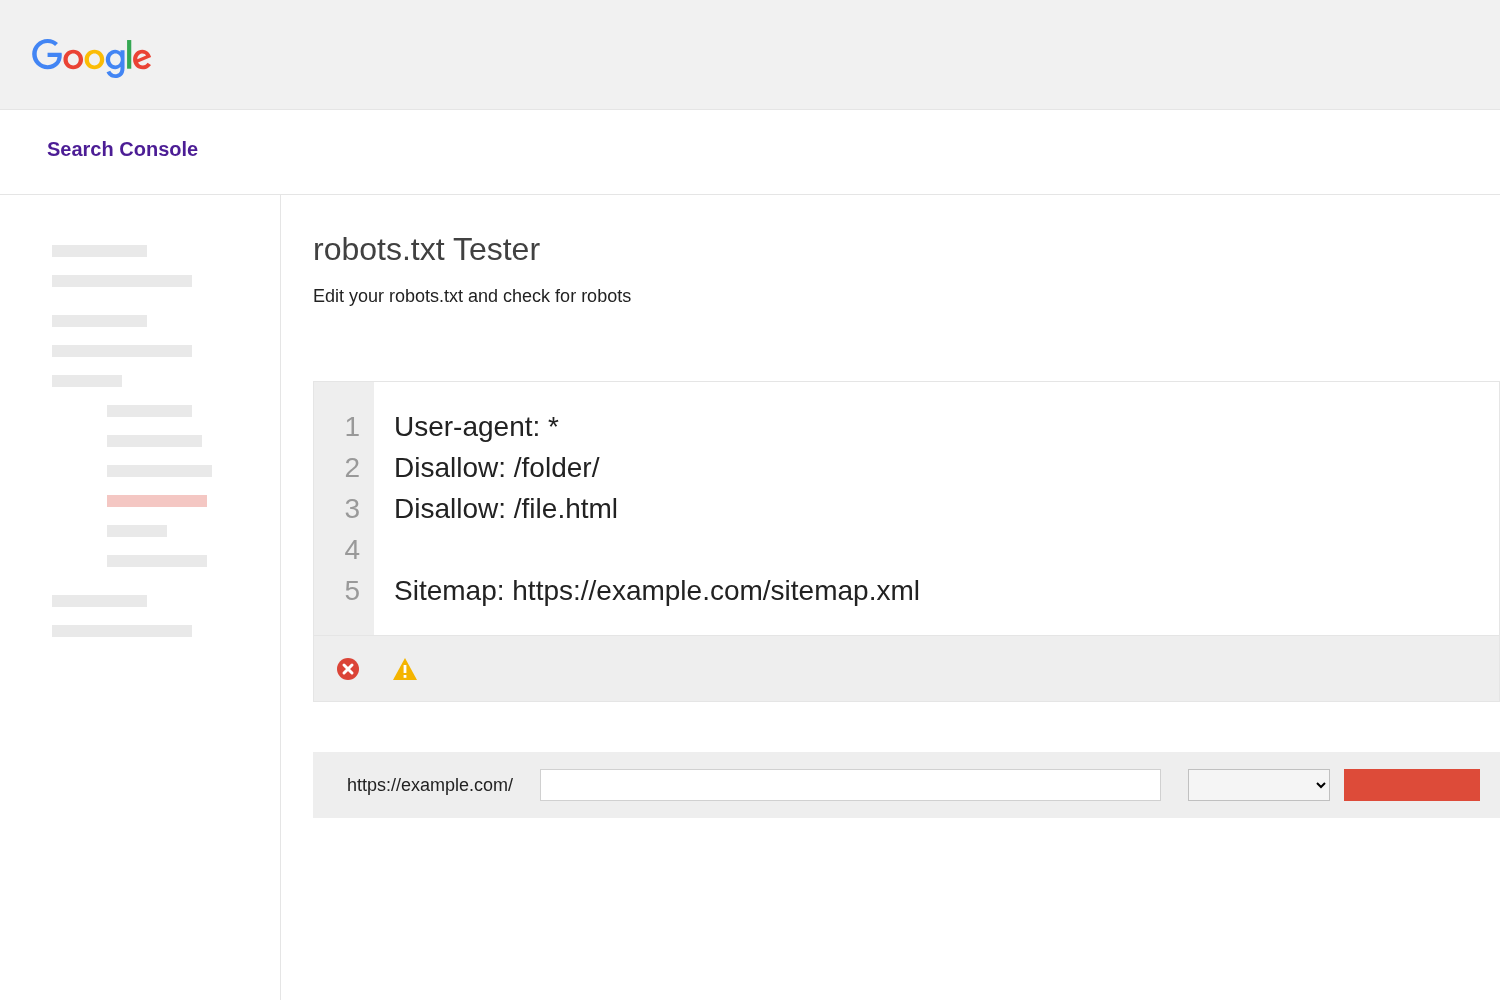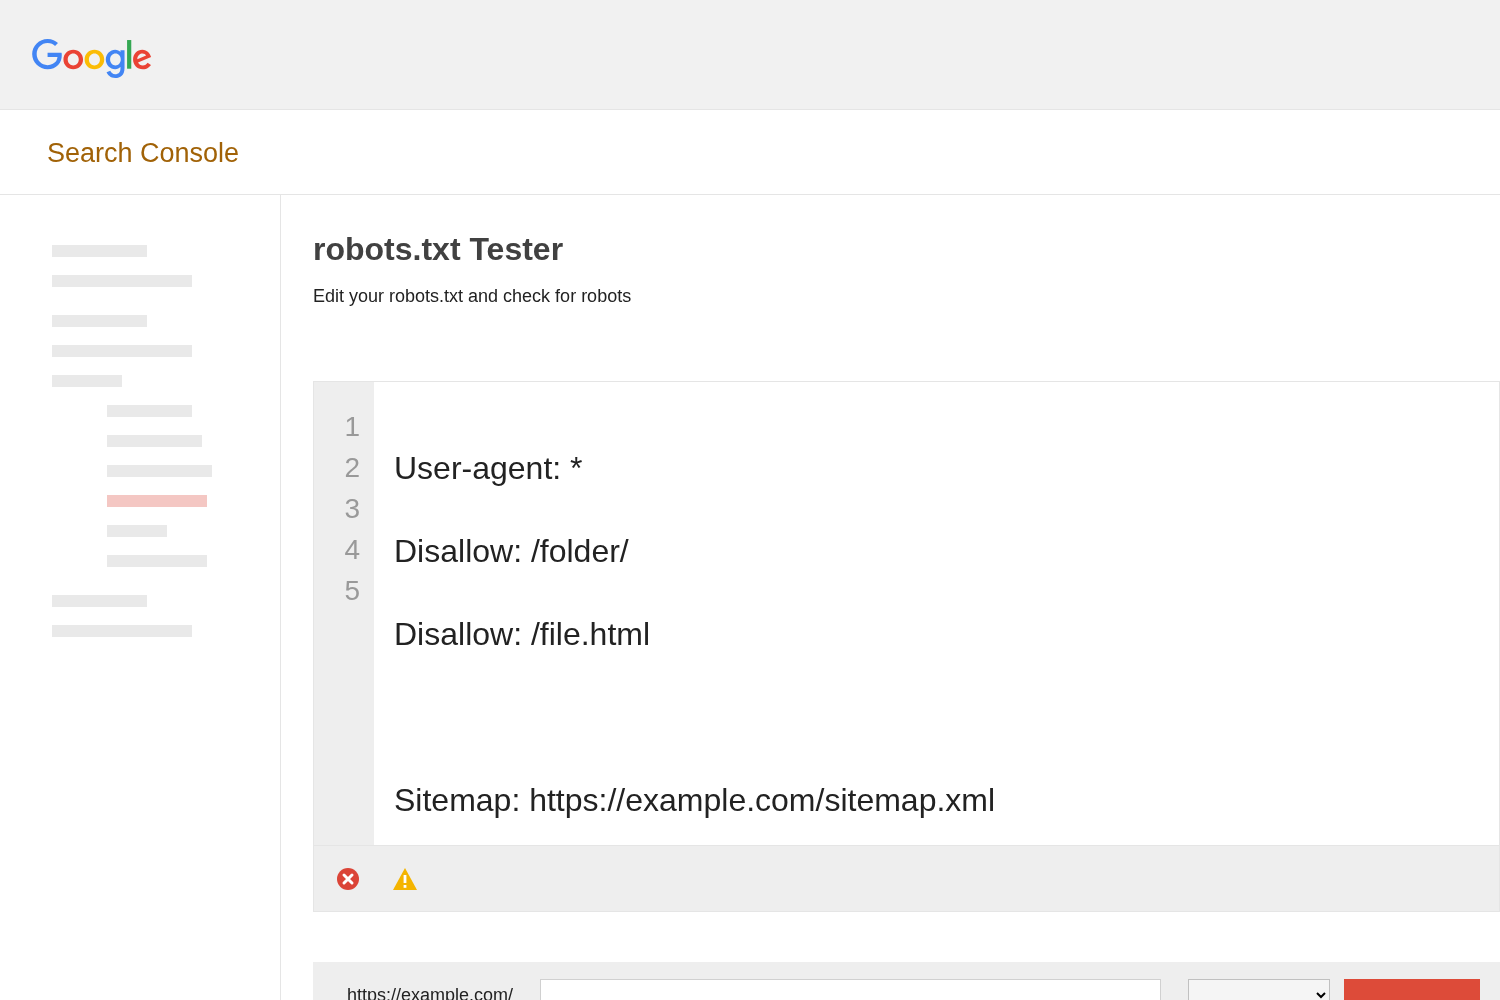--- a/index.html
+++ b/index.html
@@ -22,23 +22,23 @@
     .logo svg {
       width: 120px;
       height: 48px;
     }
     .sub-header {
       background: #fff;
       padding: 28px 0 0 47px;
       height: 66px;
     }
     .sub-header-title {
-      color: #a16207;
-      font-size: 27px;
-      font-weight: 400;
+      color: #4c1d95;
+      font-size: 20px;
+      font-weight: 700;
     }
     .divider {
       border-top: 1px solid #e5e5e5;
       margin-top: 18px;
     }
     .layout {
       display: flex;
     }
     .sidebar {
       width: 281px;
@@ -57,21 +57,21 @@
     .skel-sub { margin-left: 55px; width: 85px; }
     .skel.active { background: #f4c7c3; width: 100px; margin-left: 55px; }
     .skel.gap { margin-top: 28px; }
     .main {
       flex: 1;
       padding: 36px 0 0 32px;
     }
     .page-title {
       font-size: 32px;
       color: #414141;
-      font-weight: 700;
+      font-weight: 400;
       margin-bottom: 18px;
     }
     .page-subtitle {
       font-size: 18px;
       color: #222;
       margin-bottom: 74px;
     }
     .editor {
       border: 1px solid #e5e5e5;
       display: flex;
@@ -88,24 +88,23 @@
       font-size: 28px;
       line-height: 41px;
       padding-right: 14px;
     }
     .code {
       padding: 24px 0 24px 20px;
       flex: 1;
     }
     .code-line {
       color: #222;
-      font-size: 32px;
+      font-size: 28px;
       line-height: 41px;
       white-space: pre;
-      margin-top: 42px;
     }
     .code-line.empty { height: 41px; }
     .editor-wrap { display: block; }
     .status-bar {
       background: #eee;
       border: 1px solid #e5e5e5;
       border-top: none;
       height: 66px;
       display: flex;
       align-items: center;

